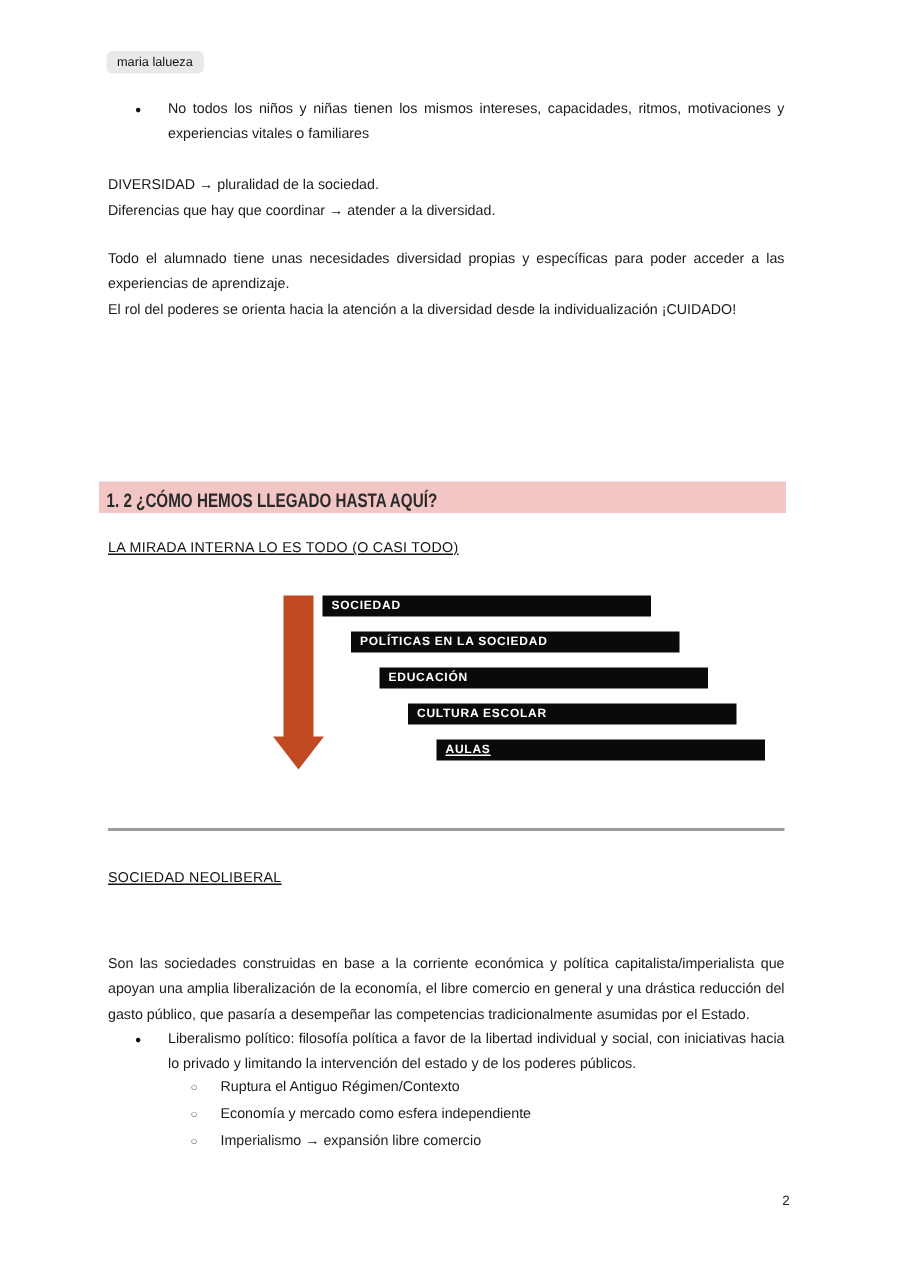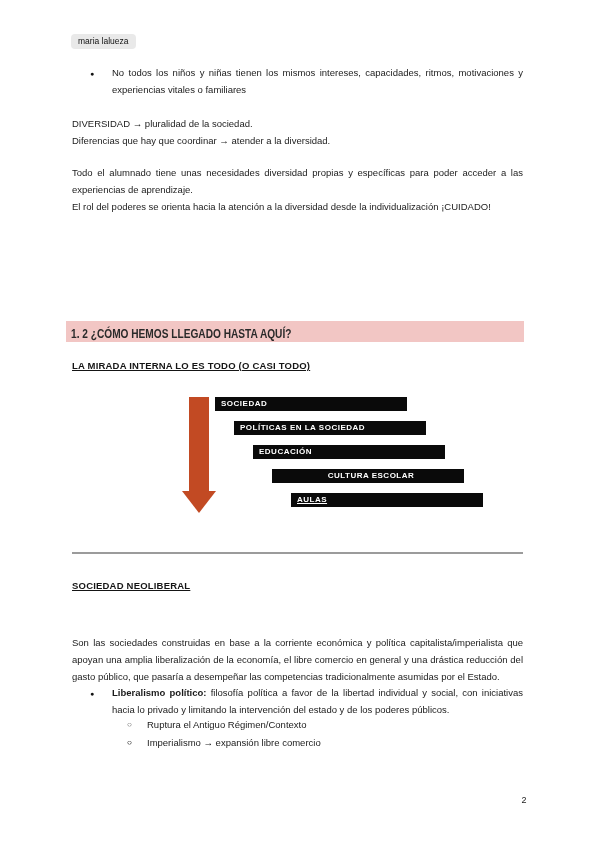--- a/index.html
+++ b/index.html
@@ -21,27 +21,27 @@
   }
   .banner {
     left:66px; top:321px; width:458px; height:21px; background:#f2c6c4;
     display:flex; align-items:flex-end; padding-left:5px; overflow:hidden;
   }
   .banner-text {
     display:inline-block; transform:scaleX(0.78); transform-origin:0 50%;
     font-weight:bold; font-size:13px; color:#2a2a2a; white-space:nowrap;
   }
   .h-underline {
-    font-weight:bold; text-decoration:underline; font-size:9.5px;
+    font-weight:normal; text-decoration:underline; font-size:9.5px;
     letter-spacing:0.2px; color:#151515;
   }
   .u { }
-  .b { font-weight:bold; }
+  .b { font-weight:normal; }
   .bar {
-    position:absolute; width:192px; height:14px; background:#0a0a0a;
+    position:absolute; width:219px; height:14px; background:#0a0a0a;
     color:#ffffff; font-size:8px; font-weight:bold; letter-spacing:0.5px;
     line-height:14px; padding-left:6px; white-space:nowrap;
   }
   .arrow-shaft { left:189px; top:397px; width:20px; height:95px; background:#c24a23; }
   .arrow-head {
     left:182px; top:491px; width:0; height:0;
     border-left:17px solid transparent; border-right:17px solid transparent;
     border-top:22px solid #c24a23;
   }
   .divider { left:72px; top:552px; width:451px; height:2px; background:#9b9b9b; }
@@ -78,21 +78,21 @@
   </div>
 
   <div class="abs h-underline" style="left:72px; top:357px;">LA MIRADA INTERNA LO ES TODO (O CASI TODO)</div>
 
   <div>
     <div class="abs arrow-shaft"></div>
     <div class="abs arrow-head"></div>
     <div class="bar" style="left:215px; top:397px;">SOCIEDAD</div>
     <div class="bar" style="left:234px; top:421px;">POLÍTICAS EN LA SOCIEDAD</div>
     <div class="bar" style="left:253px; top:445px;">EDUCACIÓN</div>
-    <div class="bar" style="left:272px; top:469px;text-align:center;">CULTURA ESCOLAR</div>
+    <div class="bar" style="left:272px; top:469px;">CULTURA ESCOLAR</div>
     <div class="bar" style="left:291px; top:493px;text-decoration:underline;">AULAS</div>
   </div>
 
   <div class="abs divider"></div>
 
   <div class="abs h-underline" style="left:72px; top:577px;">SOCIEDAD NEOLIBERAL</div>
 
   <div class="abs jus" style="left:72px; top:634px; width:451px;">Son las sociedades construidas en base a la corriente económica y política capitalista/imperialista que apoyan una amplia liberalización de la economía, el libre comercio en general y una drástica reducción del gasto público, que pasaría a desempeñar las competencias tradicionalmente asumidas por el Estado.</div>
 
   <div class="abs jus" style="left:90px; top:684px; width:433px;">
@@ -100,20 +100,21 @@
     <div class="bullet-block"><span class="b">Liberalismo político:</span><span> filosofía política a favor de la libertad individual y social, con iniciativas hacia lo privado y limitando la intervención del estado y de los poderes públicos.</span></div>
   </div>
 
   <div class="abs" style="left:125px; top:716px; width:380px;">
     <div class="sub-item">
       <span class="marker-circle">○</span>
       <span>Ruptura el Antiguo Régimen/Contexto</span>
     </div>
     <div class="sub-item">
       <span class="marker-circle">○</span>
+      <span>Economía y mercado como esfera independiente</span>
     </div>
     <div class="sub-item">
       <span class="marker-circle">○</span>
       <span>Imperialismo →  expansión libre comercio</span>
     </div>
   </div>
 
   <div class="abs pagenum">2</div>
 
 </div>

